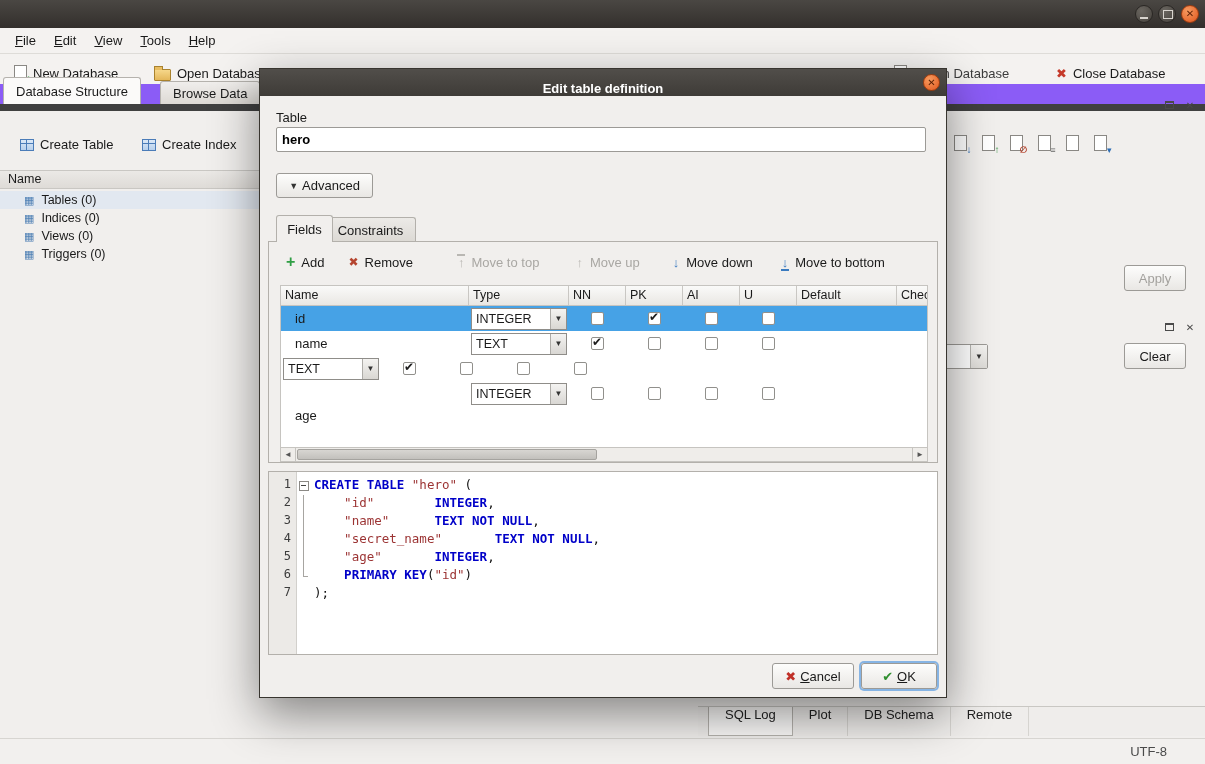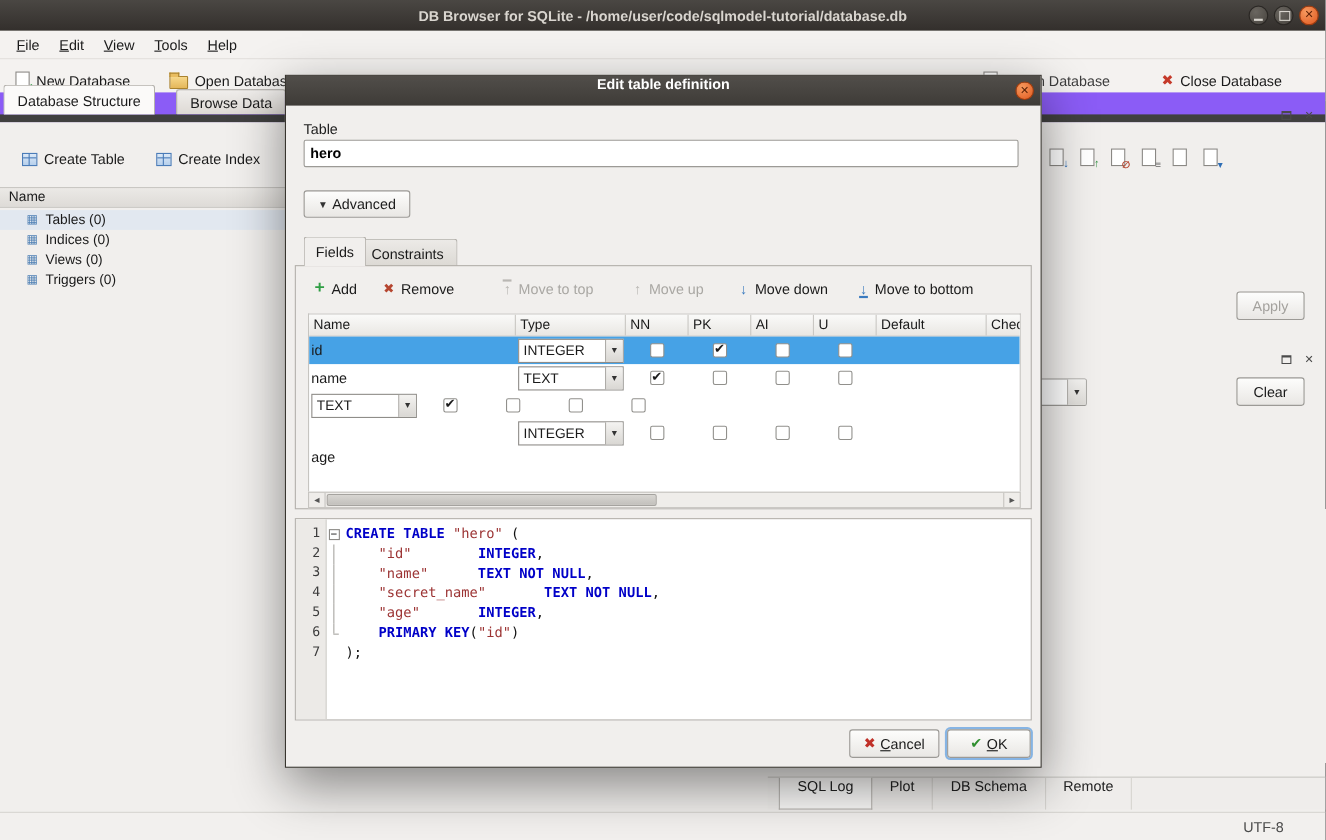--- a/index.html
+++ b/index.html
@@ -56,21 +56,21 @@
 .combo-arrow{position:absolute;right:0;top:0;bottom:0;width:17px;background:linear-gradient(#f5f4f2,#dedcd8);border-left:1px solid #b5b3af;display:flex;align-items:center;justify-content:center;font-size:8px;color:#333}
 
 .btabs{position:absolute;left:698px;top:706px;right:0;height:30px;border-top:1px solid #c9c7c3;background:#efedeb;display:flex;align-items:stretch;padding-left:10px}
 .btab{padding:0 16px;display:flex;align-items:flex-start;border-right:1px solid #d6d4d0;color:#222;white-space:nowrap}
 .btab.active{background:#fbfaf9;border:1px solid #b5b2ad;border-top:none}
 
 .statusbar{position:absolute;left:0;top:738px;width:100%;height:26px;background:#f2f0ee;border-top:1px solid #d7d5d1;display:flex;align-items:center;justify-content:flex-end;padding-right:38px;color:#4a4a4a}
 
 
 .dialog{position:absolute;left:259px;top:68px;width:688px;height:630px;background:#f1efed;border:1px solid #38352f;box-shadow:0 16px 44px rgba(0,0,0,.45);z-index:20}
-.dlg-title{height:27px;background:linear-gradient(#514e4a,#3e3b37);display:flex;align-items:flex-start;justify-content:center;color:#fff;font-weight:bold;position:relative}
+.dlg-title{height:27px;background:linear-gradient(#514e4a,#3e3b37);display:flex;align-items:flex-end;justify-content:center;color:#fff;font-weight:bold;position:relative}
 .dlg-close{position:absolute;right:6px;top:5px;width:17px;height:17px;border-radius:50%;background:radial-gradient(circle at 35% 30%,#f79a5e,#e0591f);border:1px solid #a03d0e;color:#571e03;font-size:10px;line-height:15px;text-align:center;font-weight:bold}
 .dlg-label{position:absolute;left:16px;top:41px}
 .dlg-input{position:absolute;left:16px;top:58px;width:650px;height:25px;border:1px solid #9c9a96;border-radius:2px;background:#fff;font-weight:bold;font-size:13px;padding:0 5px;font-family:"Liberation Sans","DejaVu Sans",sans-serif}
 .adv{position:absolute;left:16px;top:104px;width:97px;height:25px}
 .chev{font-size:9px;color:#333}
 .dtab{position:absolute;display:flex;align-items:center;justify-content:center;border:1px solid #b3b0ab;border-bottom:none;border-radius:3px 3px 0 0;background:linear-gradient(#eceae7,#dcd9d4)}
 .dtab.active{background:#f1efed;z-index:3}
 .group{position:absolute;left:8px;top:172px;width:670px;height:222px;border:1px solid #b3b0ab}
 .acts{position:absolute;left:26px;top:181px;height:24px;display:flex;align-items:center}
 .act{display:flex;align-items:center;gap:6px;margin-right:24px;white-space:nowrap}
@@ -83,21 +83,21 @@
 .ai-arr{color:#3a7abf;font-weight:bold;font-size:13px;line-height:13px;position:relative;display:inline-block;padding:0 1px}
 .ai-arr.gray{color:#b9b7b3}
 .ai-arr.bar-t::before{content:"";position:absolute;left:0;right:0;top:-2px;height:2px;background:currentColor}
 .ai-arr.bar-b::after{content:"";position:absolute;left:0;right:0;bottom:-2px;height:2px;background:currentColor}
 .grid{position:absolute;left:20px;top:216px;width:648px;height:162px;background:#fff;border:1px solid #c6c4c0;border-bottom:none;overflow:hidden}
 .ghead{display:flex;height:20px;background:linear-gradient(#fafaf9,#e9e7e3);border-bottom:1px solid #c6c4c0}
 .gh{border-right:1px solid #c9c7c3;padding:2px 4px;font-size:12.5px;overflow:hidden;white-space:nowrap;flex:none}
 .grow{display:flex;height:25px;align-items:center}
 .grow.selected{background:#46a2e6}
 .gc{height:100%;display:flex;align-items:center;overflow:hidden;flex:none}
-.gc.name{padding-left:2px}
+.gc.name{padding-left:14px}
 .gc.center{justify-content:center}
 .cbx{width:13px;height:13px;background:#fff;border:1px solid #91908c;border-radius:2px;position:relative;flex:none}
 .cbx.checked::after{content:"✔";position:absolute;left:0;top:-3px;font-size:12px;color:#1c1c1c;font-weight:bold}
 .typecombo{flex:1;margin:1px 2px;height:22px;background:#fff;border:1px solid #8f8d89;position:relative;display:flex;align-items:center;padding-left:4px;font-size:12.5px}
 .tc-arrow{position:absolute;right:0;top:0;bottom:0;width:16px;background:linear-gradient(#f4f3f1,#d9d7d3);border-left:1px solid #aeaca8;display:flex;align-items:center;justify-content:center;font-size:8px;color:#333}
 .hscroll{position:absolute;left:20px;top:378px;width:648px;height:15px;background:#efedea;border:1px solid #c6c4c0}
 .hs-arrow{position:absolute;top:0;width:15px;height:13px;display:flex;align-items:center;justify-content:center;font-size:8px;color:#555}
 .hs-thumb{position:absolute;left:16px;top:1px;width:300px;height:11px;background:linear-gradient(#d8d6d2,#c2c0bc);border:1px solid #a5a39f;border-radius:2px}
 .sqlbox{position:absolute;left:8px;top:402px;width:670px;height:184px;background:#fff;border:1px solid #b3b0ab;display:flex;overflow:hidden;font-family:"DejaVu Sans Mono",monospace;font-size:12.5px}
 .gutter{width:28px;background:#eceae7;border-right:1px solid #d2d0cc;padding-top:5px}
@@ -118,21 +118,20 @@
 .dlg-ok{position:absolute;left:601px;top:594px;width:76px;height:26px;box-shadow:0 0 0 2px #86b4e4}
 .ic-x{color:#c03028;font-weight:bold}
 .ic-check{color:#2f8f2f;font-weight:bold}
 </style>
 </head>
 <body>
 
 <div class="screen">
 
   <div class="titlebar">
-    <span class="title">DB Browser for SQLite - /home/user/code/sqlmodel-tutorial/database.db</span>
     <div class="winbtns">
       <div class="wbtn wb-min"></div>
       <div class="wbtn wb-max"></div>
       <div class="wbtn close">✕</div>
     </div>
   </div>
 
   <div class="menubar" id="menubar">
       <span class="menu-item"><u>F</u>ile</span>
       <span class="menu-item"><u>E</u>dit</span>

